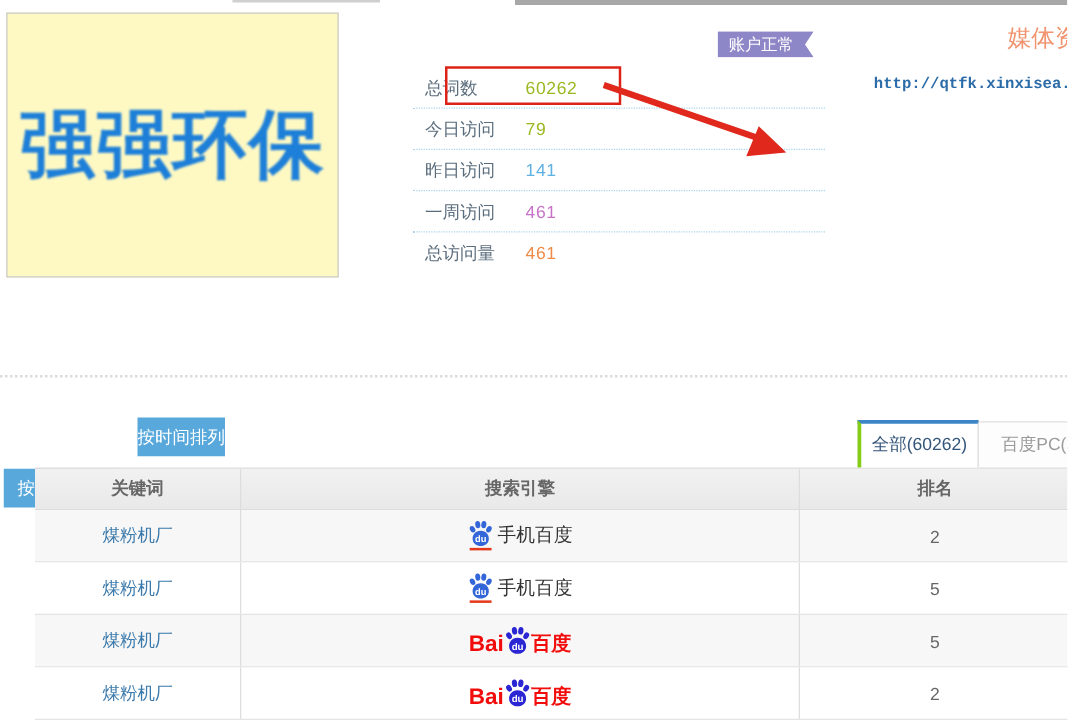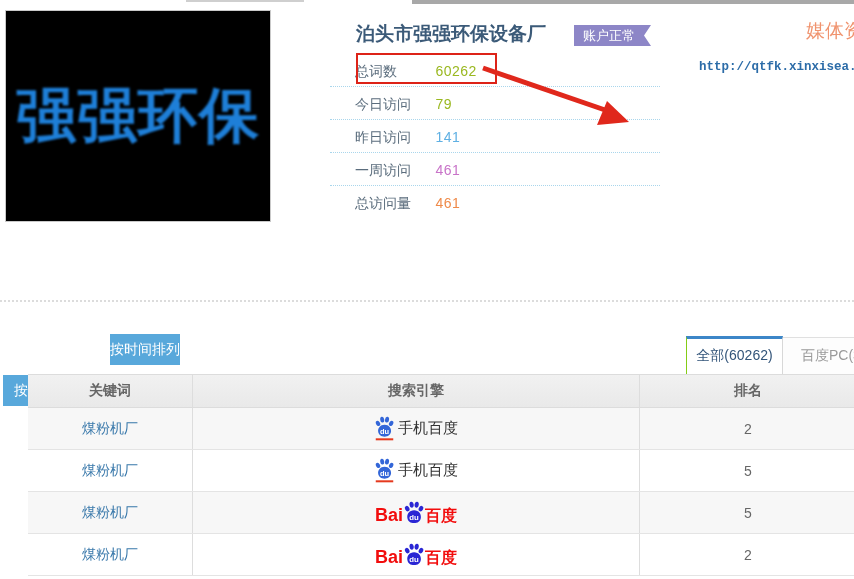--- a/index.html
+++ b/index.html
@@ -6,37 +6,37 @@
   html,body { background:#fff; }
   body { font-family:"Liberation Sans","DejaVu Sans",sans-serif; }
   .page { position:relative; width:854px; height:579px; overflow:hidden; background:#fff; }
 
   
   .topbar-left  { position:absolute; left:186px; top:0; width:118px; height:2px; background:#cfcfcf; }
   .topbar-right { position:absolute; left:412px; top:0; width:442px; height:4px; background:#a8a8a8; }
 
   
   .logo-box { position:absolute; left:5px; top:10px; width:266px; height:212px;
-              border:1px solid #c9c9c9; background:#000000; display:flex; align-items:center; justify-content:center; }
+              border:1px solid #c9c9c9; background:#fef9c3; display:flex; align-items:center; justify-content:center; }
   .logo-text { font-size:60px; font-weight:900; color:#1e7fd8; letter-spacing:1px;
                filter:blur(0.9px); white-space:nowrap; }
   .banner { position:absolute; left:0; top:228px; width:273px; height:31px; background:#4590c8;
             color:#fff; font-size:15px; line-height:31px; text-align:center; }
 
   
   .company-title { position:absolute; left:356px; top:21px; font-size:19px; font-weight:bold; color:#3b5a78; white-space:nowrap; }
   .status-badge { position:absolute; left:574px; top:25px; height:21px; line-height:21px;
                   padding:0 16px 0 9px; background:#8d86c7; color:#fff; font-size:13px;
                   clip-path:polygon(0 0,100% 0,calc(100% - 7px) 50%,100% 100%,0 100%); }
 
   
   .stats { position:absolute; left:330px; top:54px; width:330px; }
   .stat-row { height:33px; line-height:33px; border-bottom:1px dotted #a9d6ec; white-space:nowrap; }
   .stat-row:last-child { border-bottom:none; }
-  .stat-label { display:inline-block; margin-left:25px; width:76px; font-size:14px; color:#5b6d7d; }
+  .stat-label { display:inline-block; margin-left:10px; width:76px; font-size:14px; color:#5b6d7d; }
   .stat-value { font-size:14px; letter-spacing:0.5px; }
 
   
   .red-rect { position:absolute; left:356px; top:53px; width:141px; height:31px;
               border:2px solid #dd2318; pointer-events:none; z-index:5; }
   .red-arrow { position:absolute; left:0; top:0; width:854px; height:579px; pointer-events:none; z-index:5; }
 
   
   .media-heading { position:absolute; left:806px; top:18px; font-size:19px; color:#f0936e; white-space:nowrap; }
   .media-url { position:absolute; left:699px; top:60px; font-family:"Liberation Mono","DejaVu Sans Mono",monospace;
@@ -46,21 +46,21 @@
 
   
   .sort-btn { position:absolute; top:334px; height:31px; background:#58a8db; border:none; color:#fff;
               font-size:14px; font-family:inherit; cursor:pointer; }
   .sort-btn.b1 { left:3px;  width:92px;margin-top:41px; }
   .sort-btn.b2 { left:110px; width:70px; }
 
   
   .tab { position:absolute; top:336px; height:38px; font-size:14px; cursor:pointer; white-space:nowrap; }
   .tab-active { left:686px; width:97px; background:#fff; border-top:3px solid #3c86c8;
-                border-left:1px solid #84cc16; border-right:1px solid #d8d8d8;
+                border-left:3px solid #84cc16; border-right:1px solid #d8d8d8;
                 color:#33557a; text-align:center; line-height:33px; z-index:2; }
   .tab-inactive { left:783px; width:130px; height:37px; top:337px; background:#fdfdfd;
                   border-top:1px solid #e0e0e0; color:#9a9a9a; line-height:34px; padding-left:18px; }
 
   
   .rank-table { position:absolute; left:0; top:374px; width:854px;margin-left:28px; }
   .thead { display:flex; height:34px; background:linear-gradient(#f1f1f1,#e9e9e9);
            border-top:1px solid #dcdcdc; border-bottom:1px solid #dcdcdc;
            font-weight:bold; color:#666; font-size:14px; }
   .th, .td { display:flex; align-items:center; justify-content:center; }
@@ -92,21 +92,20 @@
 
 <div class="page">
 
   <div class="topbar-left"></div>
   <div class="topbar-right"></div>
 
   <div class="logo-box">
     <span class="logo-text">强强环保</span>
   </div>
 
-  <div class="company-title">泊头市强强环保设备厂</div>
   <div class="status-badge">账户正常</div>
 
   <div class="stats">
     <div class="stat-row">
       <span class="stat-label">总词数</span>
       <span class="stat-value" style="color: rgb(154, 184, 32);">60262</span>
     </div>
     <div class="stat-row">
       <span class="stat-label">今日访问</span>
       <span class="stat-value" style="color: rgb(154, 184, 32);">79</span>

